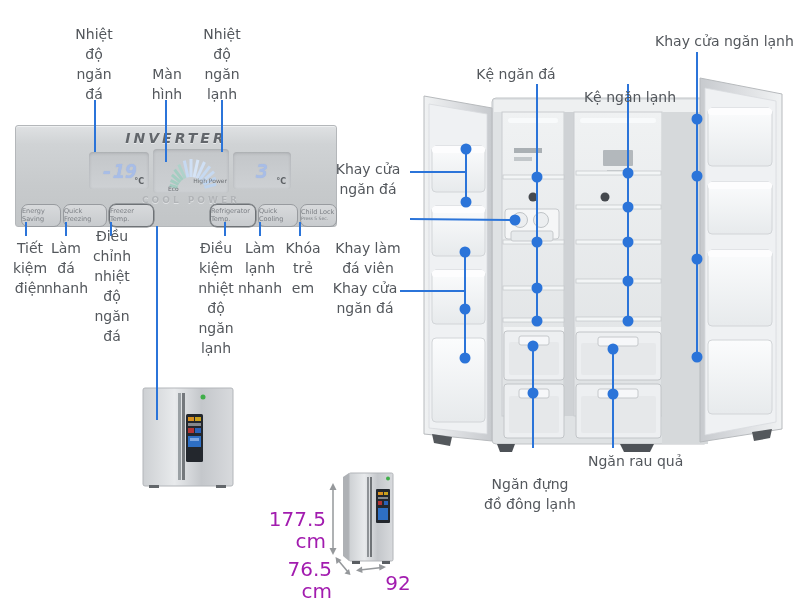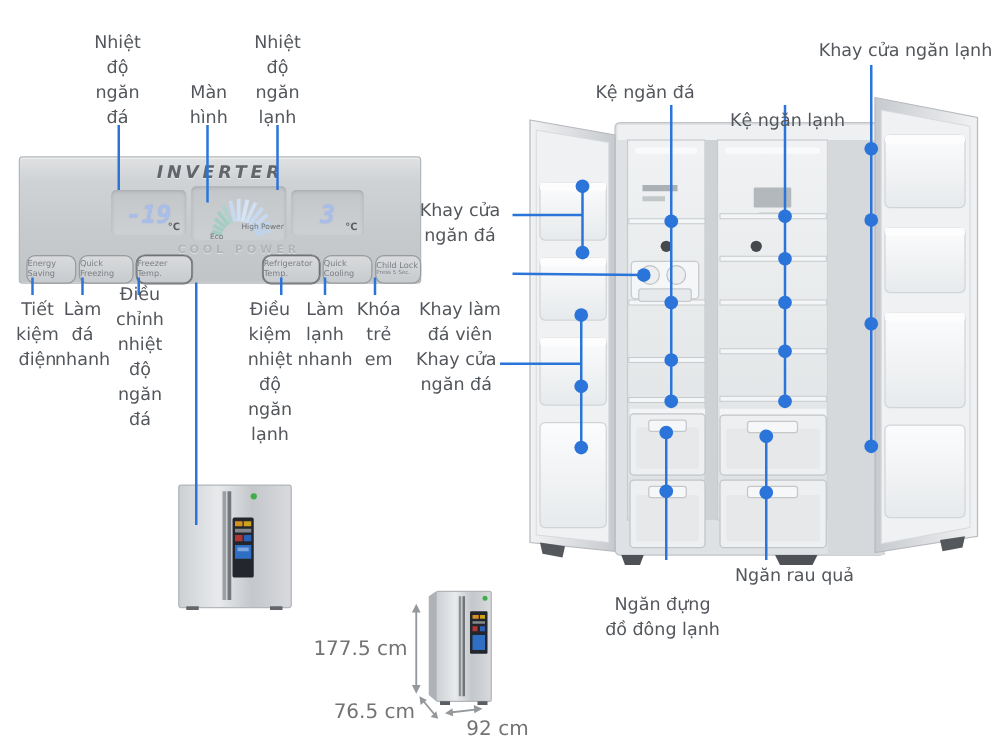--- a/index.html
+++ b/index.html
@@ -30,21 +30,21 @@
   .coolpower{position:absolute;left:105px;top:69px;width:140px;text-align:center;font-size:9px;font-weight:bold;
              letter-spacing:3px;color:#b1b4b7;text-shadow:0 1px 0 #dfe1e3;}
   .pbtn{position:absolute;top:78px;height:21px;border:1px solid #989b9f;border-radius:7px;
         background:linear-gradient(180deg,#d8dadc,#c8cbce);color:#7b7f84;
         display:flex;flex-direction:column;align-items:flex-start;justify-content:center;
         font-size:6.5px;line-height:7.5px;text-align:center;}
   .pbtn.strong{border-color:#6e7276;box-shadow:0 0 0 0.5px #6e7276;}
   .pbtn .sub{font-size:4.5px;line-height:6px;}
 
   
-  .dim{position:absolute;color:#737373;font-size:16px;line-height:22px;}
+  .dim{position:absolute;color:#a21caf;font-size:20px;line-height:22px;}
 </style>
 </head>
 <body>
 
 <div class="stage">
 
   <div class="panel">
     <div class="brand">INVERTER</div>
 
     <div class="disp" style="left:73px;width:60px;">

